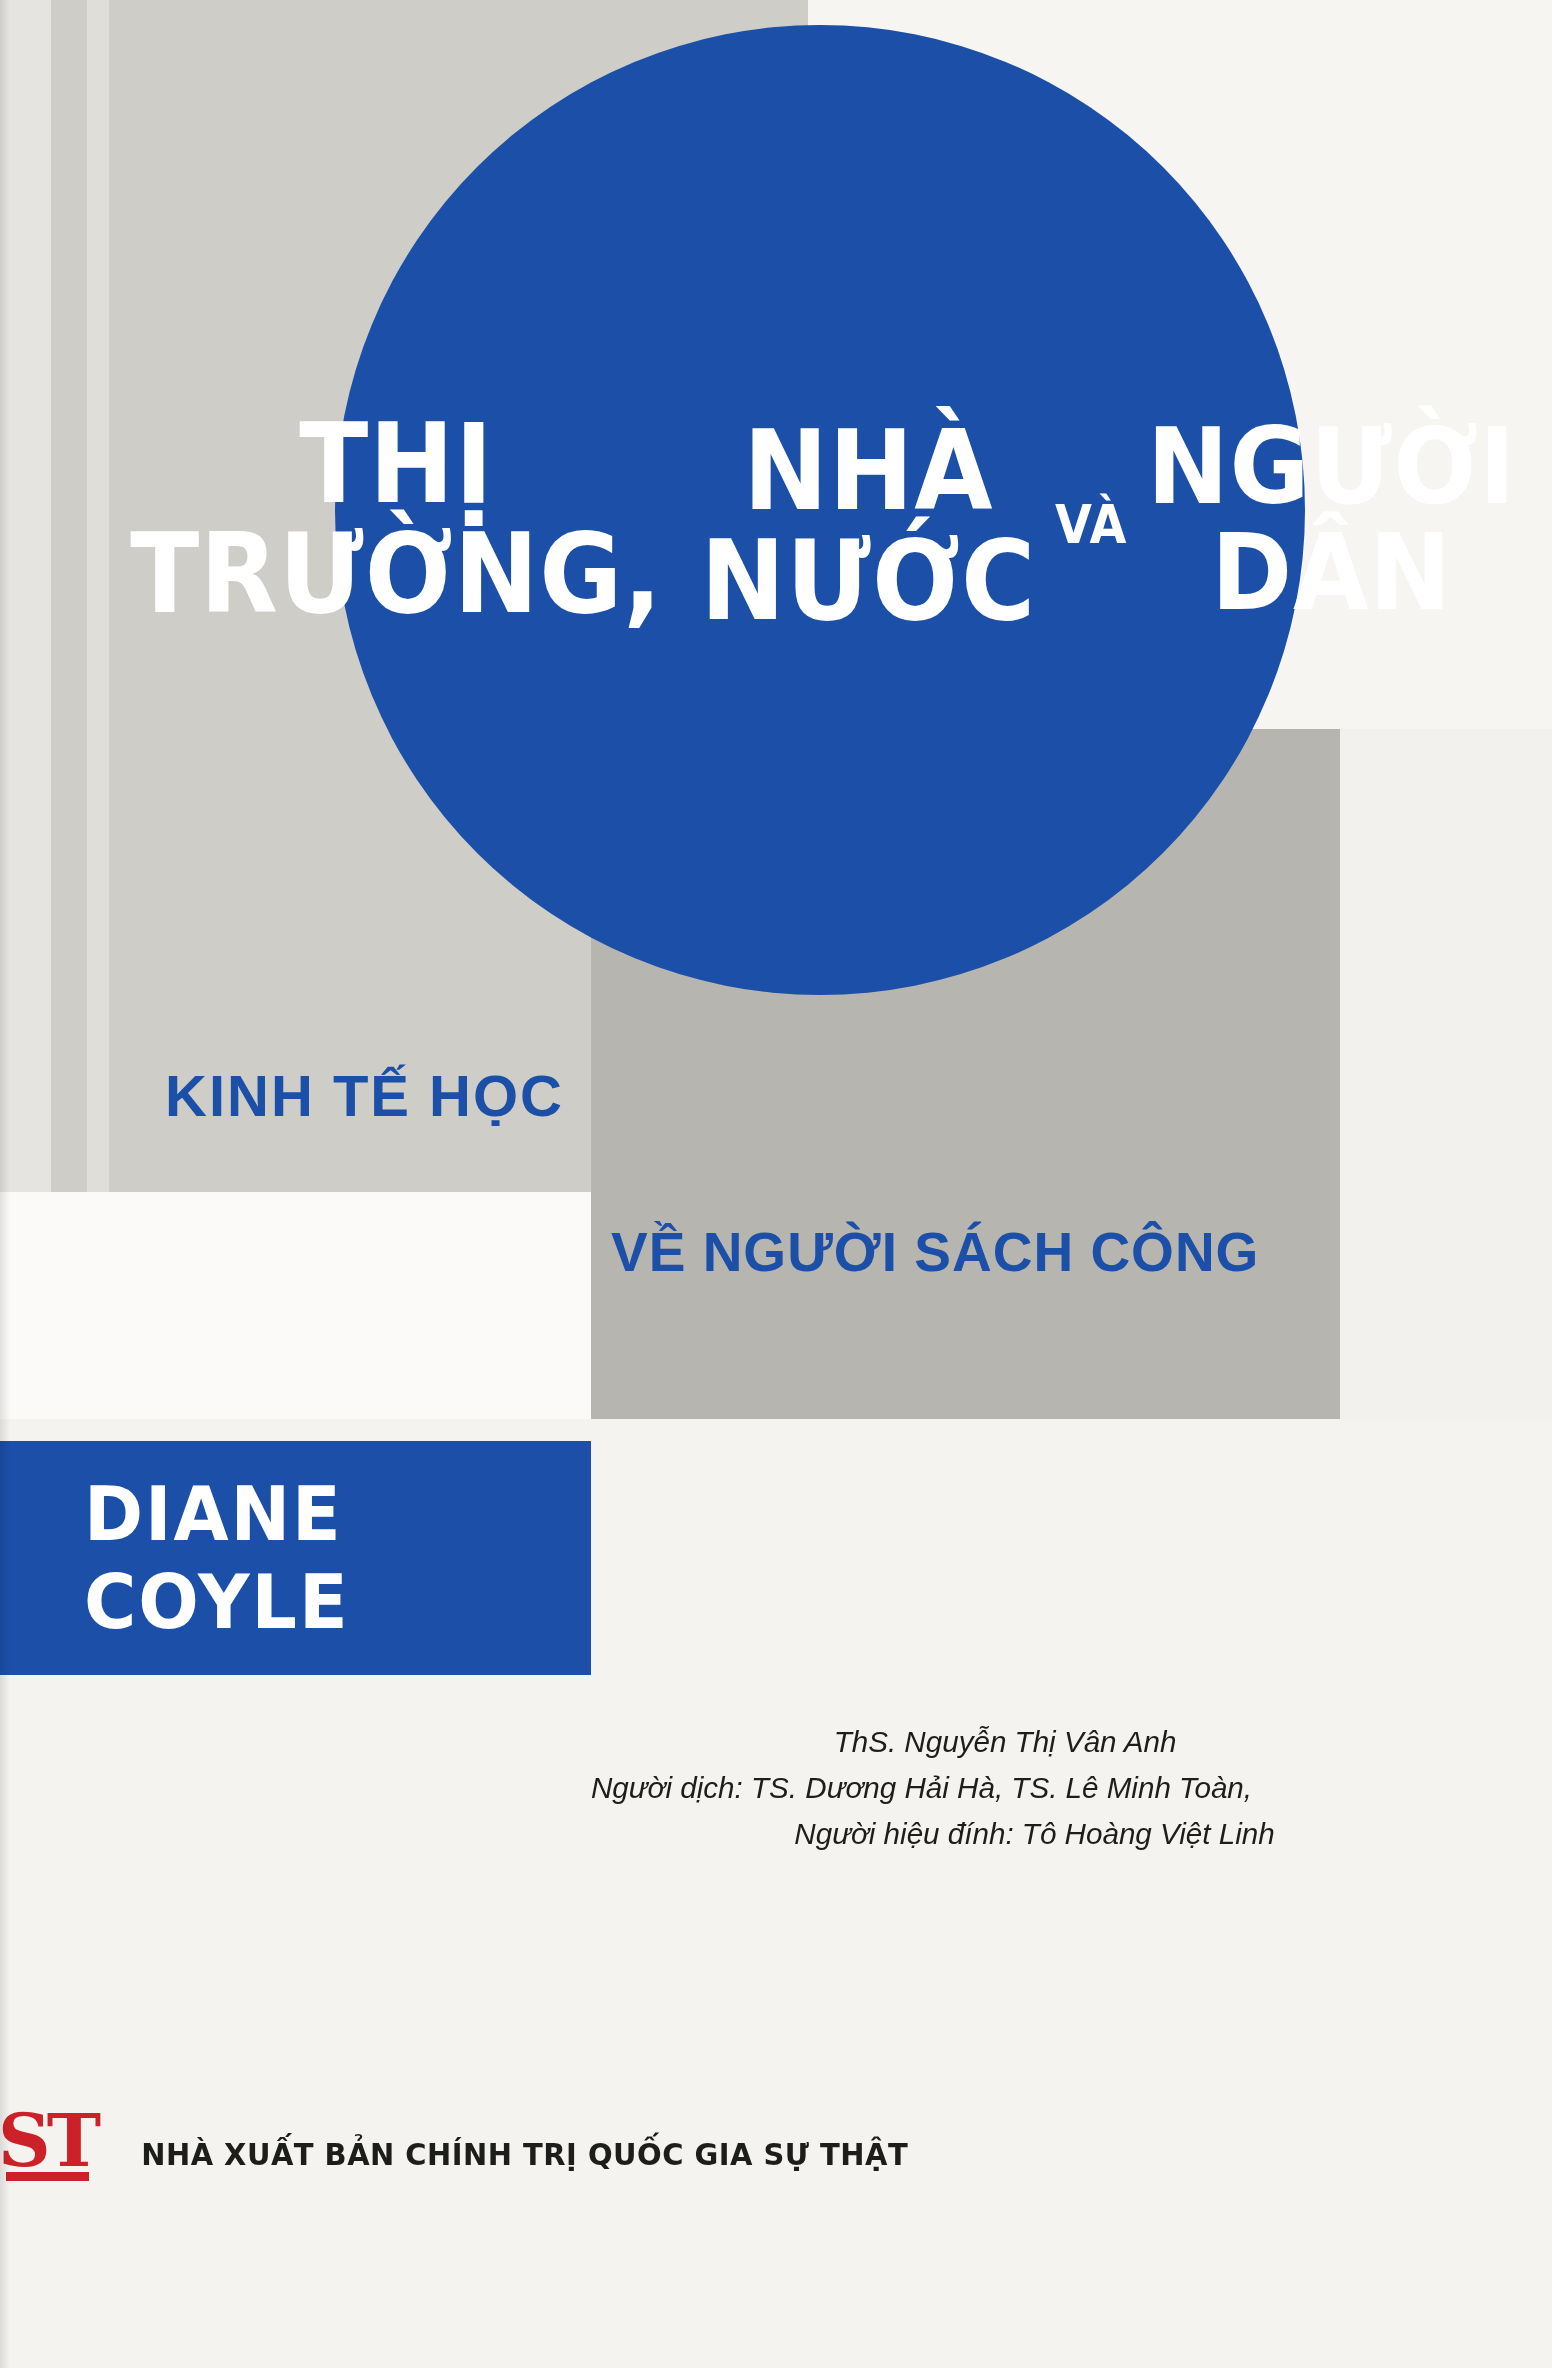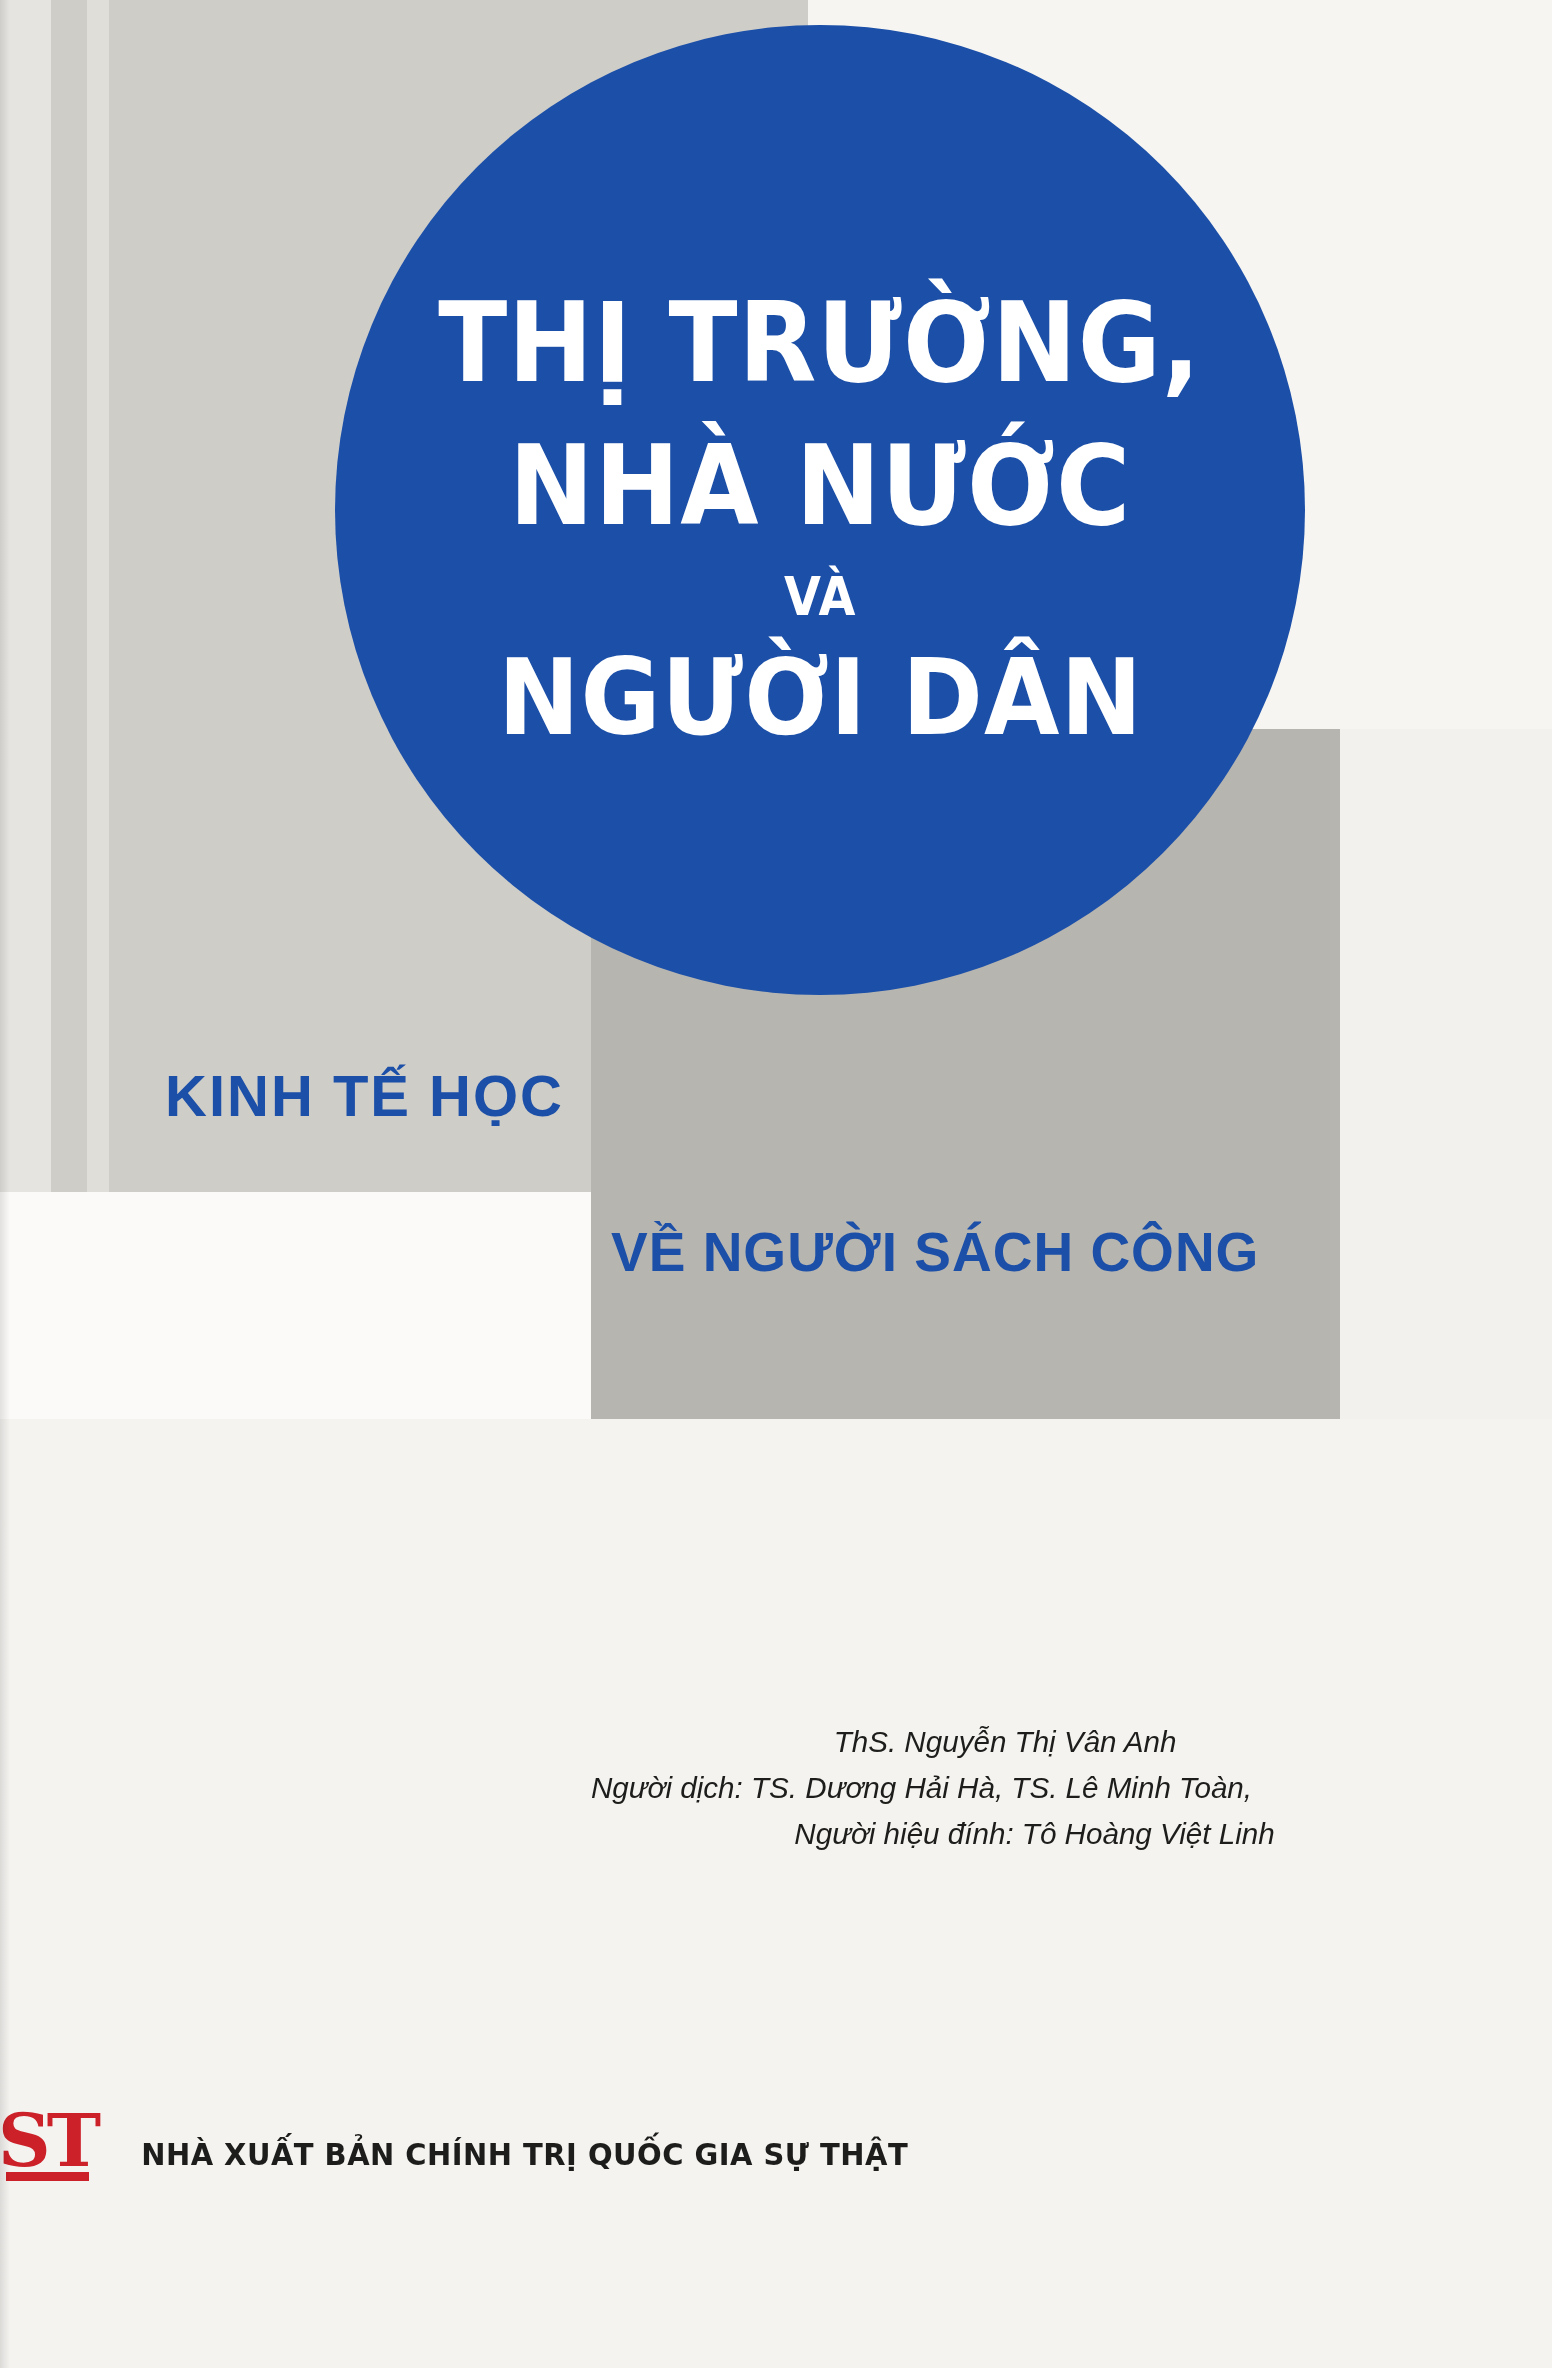--- a/index.html
+++ b/index.html
@@ -69,21 +69,21 @@
   }
 
   
   .title-circle {
     position: absolute;
     left: 335px; top: 24.6px;
     width: 970px; height: 970px;
     border-radius: 50%;
     background: #1b4fa8;
     display: flex;
-    flex-direction: column;
+    flex-direction: row;
     align-items: center;
     justify-content: center;
   }
   .title-line {
     color: #ffffff;
     font-family: "DejaVu Sans", sans-serif;
     font-weight: bold;
     text-align: center;
     letter-spacing: 1px;
     line-height: 1;
@@ -232,20 +232,23 @@
   <div class="title-circle">
     <div class="title-line title-line-1">THỊ TRƯỜNG,</div>
     <div class="title-line title-line-2">NHÀ NƯỚC</div>
     <div class="title-line title-and">VÀ</div>
     <div class="title-line title-line-3">NGƯỜI DÂN</div>
   </div>
 
   <div class="subtitle-1">KINH TẾ HỌC</div>
   <div class="subtitle-2">VỀ NGƯỜI SÁCH CÔNG</div>
 
+  <div class="author-band">
+    <div class="author-name">DIANE COYLE</div>
+  </div>
 
   <div class="translators">
     <div class="tr-line tr-line-2">ThS. Nguyễn Thị Vân Anh</div>
     <div class="tr-line tr-line-1">Người dịch: TS. Dương Hải Hà, TS. Lê Minh Toàn,</div>
     <div class="tr-line tr-line-3">Người hiệu đính: Tô Hoàng Việt Linh</div>
   </div>
 
   <div class="publisher">
     <div class="publisher-logo">
       <div class="st-text">ST</div>

